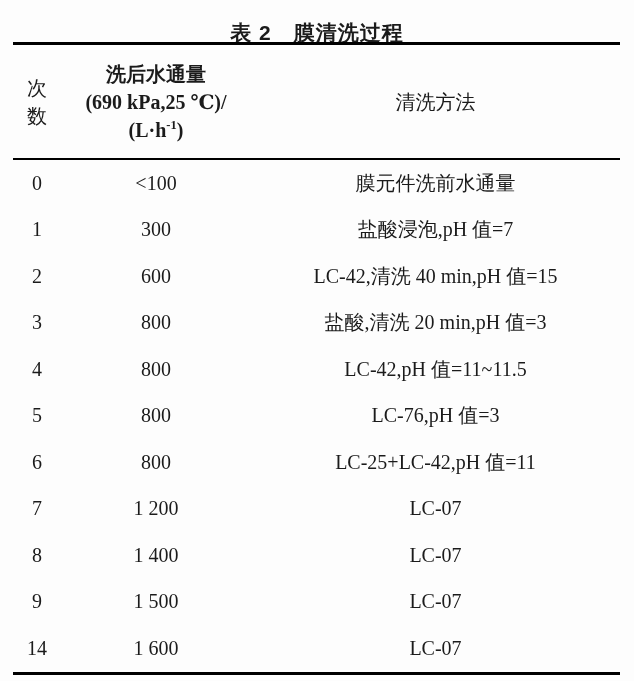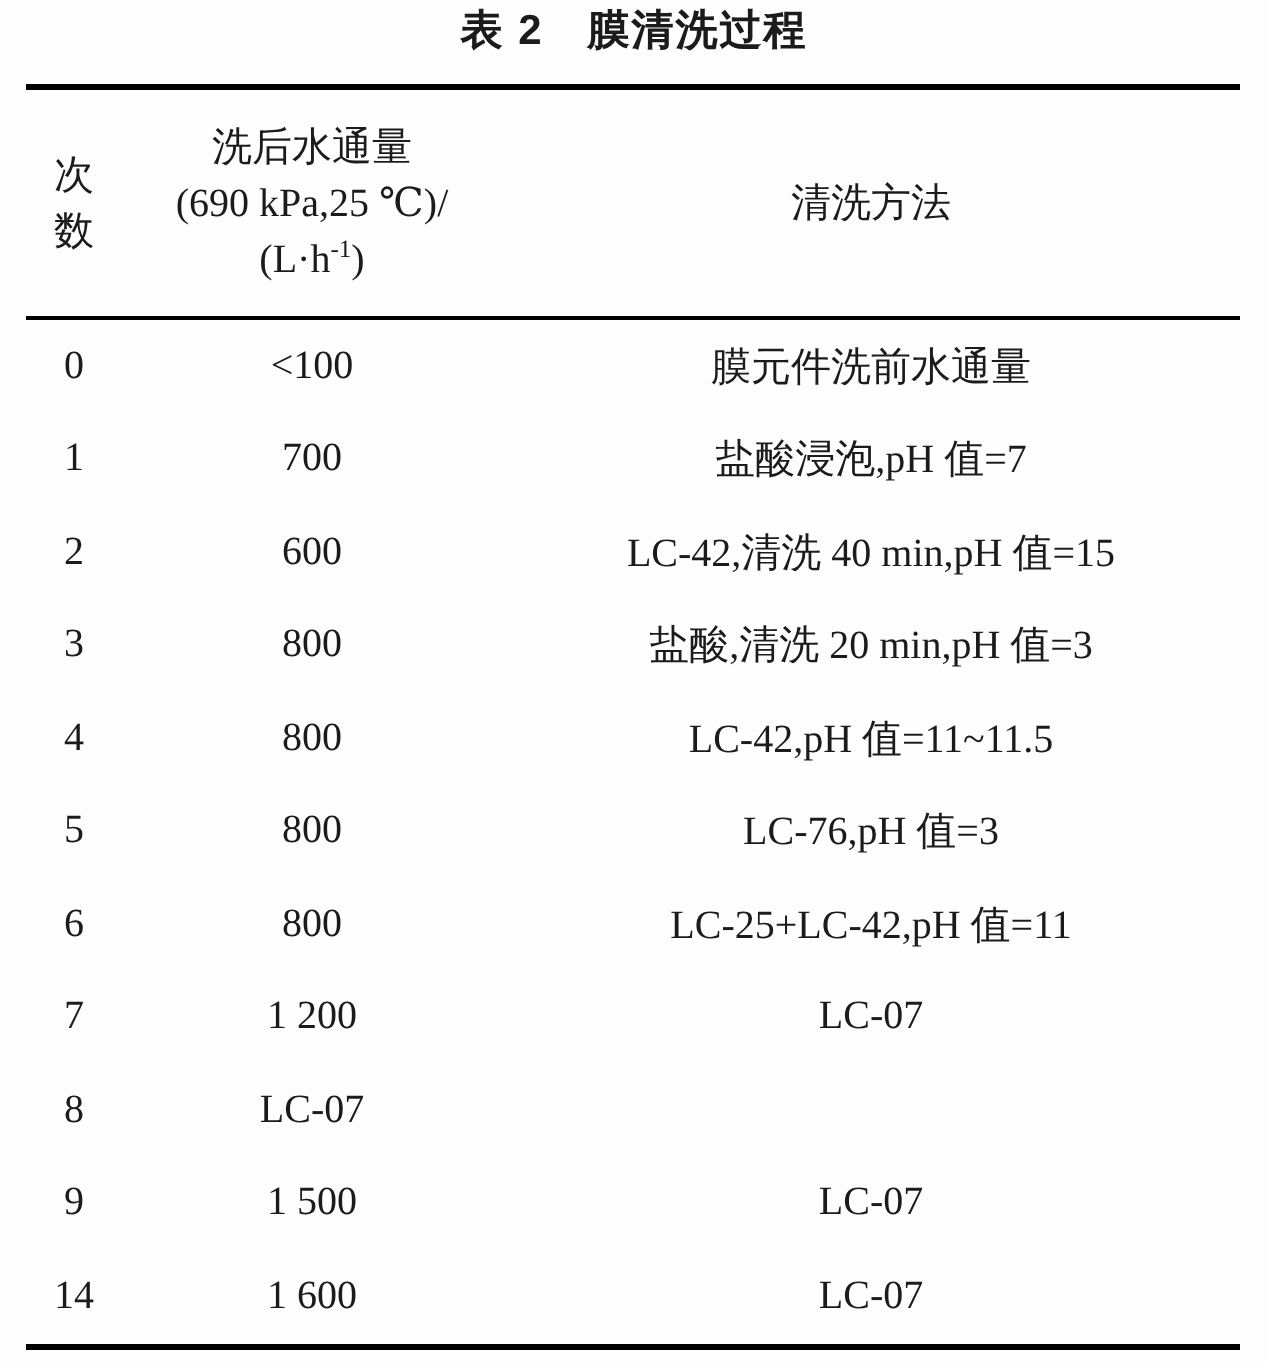--- a/index.html
+++ b/index.html
@@ -7,21 +7,21 @@
     width: 634px; height: 681px;
     background: #fdfdfd;
     overflow: hidden;
     font-family: "Liberation Serif", "DejaVu Serif", serif;
     color: #1b1b1b;
   }
   .page { position: relative; width: 634px; height: 681px; }
 
   .title {
     position: absolute;
-    top: 1px; left: 0; width: 634px;
+    top: 19px; left: 0; width: 634px;
     text-align: center;
     font-family: "Liberation Sans", "DejaVu Sans", sans-serif;
     font-weight: 700;
     font-size: 21px;
     letter-spacing: 1px;
     white-space: pre;
   }
 
   .table {
     position: absolute;
@@ -37,21 +37,21 @@
     height: 115px;
     border-bottom: 2px solid #000;
     align-items: center;
   }
   .th {
     text-align: center;
     font-size: 20px;
     line-height: 28px;
   }
   .th-times { white-space: pre-line; }
-  .hline { text-align: center; }
+  .hline { text-align: center; font-weight: bold; }
   .sup {
     font-size: 12.5px;
     vertical-align: super;
     line-height: 0;
   }
 
   .tbody { }
   .tr {
     display: grid;
     grid-template-columns: 48px 190px 1fr;
@@ -85,21 +85,21 @@
     </div>
 
     <div class="tbody">
       <div class="tr">
         <div class="td">0</div>
         <div class="td">&lt;100</div>
         <div class="td">膜元件洗前水通量</div>
       </div>
       <div class="tr">
         <div class="td">1</div>
-        <div class="td">700</div>
+        <div class="td">300</div>
         <div class="td">盐酸浸泡,pH 值=7</div>
       </div>
       <div class="tr">
         <div class="td">2</div>
         <div class="td">600</div>
         <div class="td">LC-42,清洗 40 min,pH 值=15</div>
       </div>
       <div class="tr">
         <div class="td">3</div>
         <div class="td">800</div>
@@ -120,20 +120,21 @@
         <div class="td">800</div>
         <div class="td">LC-25+LC-42,pH 值=11</div>
       </div>
       <div class="tr">
         <div class="td">7</div>
         <div class="td">1 200</div>
         <div class="td">LC-07</div>
       </div>
       <div class="tr">
         <div class="td">8</div>
+        <div class="td">1 400</div>
         <div class="td">LC-07</div>
       </div>
       <div class="tr">
         <div class="td">9</div>
         <div class="td">1 500</div>
         <div class="td">LC-07</div>
       </div>
       <div class="tr">
         <div class="td">14</div>
         <div class="td">1 600</div>

